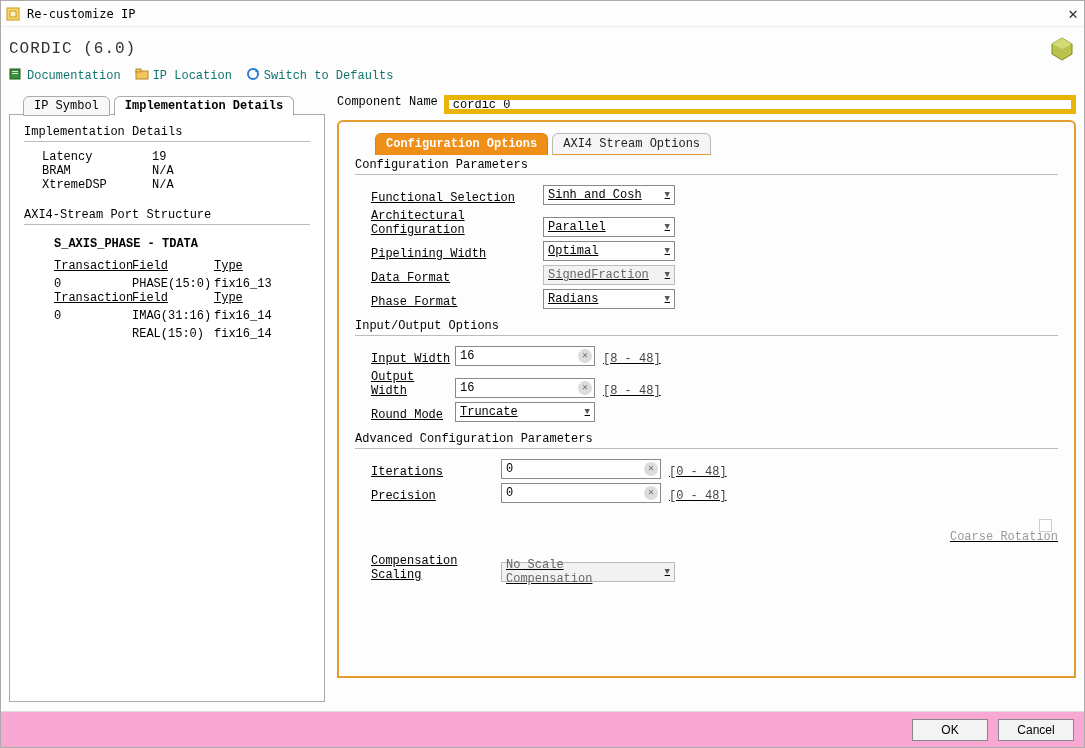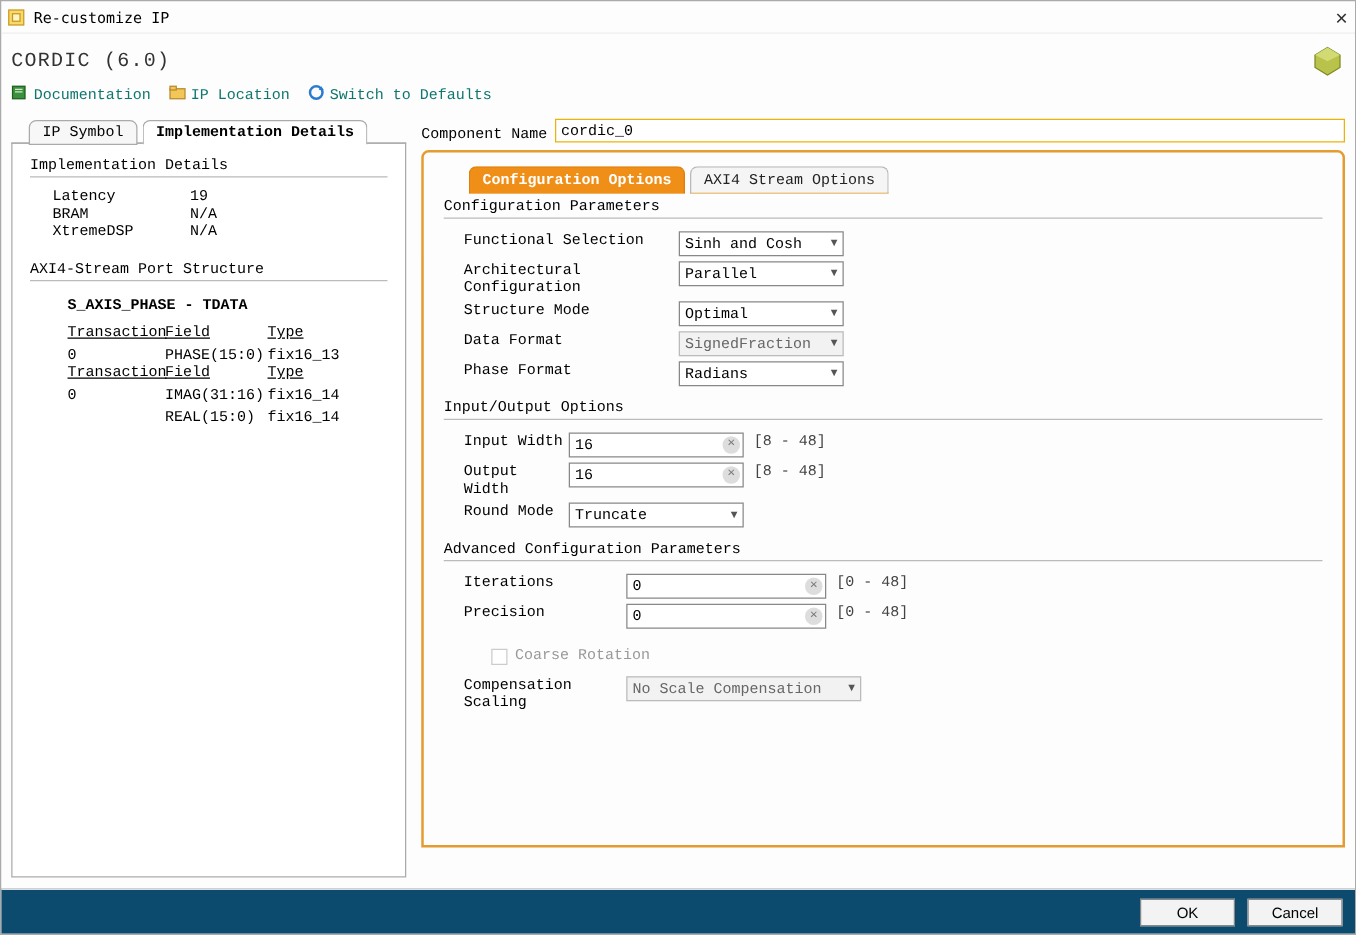--- a/index.html
+++ b/index.html
@@ -77,24 +77,24 @@
   .kv .v { }
   .leftcol .block { margin-bottom: 16px; }
   .stream-hdr { font-weight: bold; margin: 12px 0 8px 30px; letter-spacing: 0; }
   .tbl-hdr { display: flex; gap: 0; margin-left: 30px; }
   .tbl-hdr span { text-decoration: underline; }
   .col-trans { width: 78px; }
   .col-field { width: 82px; }
   .col-type  { width: 70px; }
   .tbl-row { display: flex; gap: 0; margin-left: 30px; margin-top: 4px; }
 
-  .compname-row { display: flex; align-items: flex-end; gap: 6px; margin: 0 0 6px 0; }
+  .compname-row { display: flex; align-items: flex-start; gap: 6px; margin: 0 0 6px 0; }
   .compname-row .lbl { font-family: "Courier New", monospace; font-size: 12px; }
   .compname-row input {
-    flex: 1; border: 1px solid #eab308; padding: 1px 4px; font-family: "Courier New", monospace; font-size: 12px;
+    flex: 1; border: 5px solid #eab308; padding: 1px 4px; font-family: "Courier New", monospace; font-size: 12px;
     height: 19px; background: #fff;
   }
   .innerpanel {
     border: 2px solid #e49b2f; border-radius: 6px 6px 0 0; height: 558px; position: relative;
     padding: 0;
   }
   .inner-tabs { display: flex; align-items: flex-end; position: relative; top: -1px; padding-left: 36px; }
   .itab {
     padding: 3px 10px; border: 1px solid #b9b9b9; border-bottom: none;
     border-radius: 6px 6px 0 0; margin-right: 4px;
@@ -102,21 +102,21 @@
     position: relative; top: 12px;
   }
   .itab.active {
     background: #ef8f17; color: #fff; font-weight: bold; border: 1px solid #e07e08; border-bottom: 1px solid #ef8f17;
   }
   .itab.inactive { background: #f5f5f5; color: #222; border-bottom: 1px solid #e49b2f; }
 
   .inner-content { padding: 14px 16px 10px 16px; font-family: "Courier New", monospace; font-size: 12px; }
   .grp { margin-bottom: 10px; }
   .grp-title { border-bottom: 1px solid #bbb; padding-bottom: 2px; margin-bottom: 10px; }
-  .frow { display: flex; align-items: flex-start; margin: 4px 0 4px 16px; }
+  .frow { display: flex; align-items: flex-end; margin: 4px 0 4px 16px; text-decoration: underline; }
   .frow .flabel { width: 172px; }
   .sel {
     width: 132px; height: 20px; border: 1px solid #888; background: #fff;
     display: flex; align-items: center; justify-content: space-between; padding: 0 4px; cursor: default;
   }
   .sel.disabled { background: #f2f2f2; border-color: #bbb; color: #666; }
   .sel .arrow { font-size: 9px; color: #555; }
   .tinput-wrap { position: relative; width: 140px; display: inline-block; }
   .tinput-wrap input { width: 100%; border: 1px solid #888; height: 20px; padding: 0 33px 0 4px; font-family: "Courier New", monospace; font-size: 12px; }
   .tinput-wrap .clr {
@@ -124,21 +124,21 @@
     background: #ddd; color: #777; font-size: 10px; line-height: 14px; text-align: center; cursor: pointer;
   }
   .hint { margin-left: 8px; color: #444; }
   .cbx { display: inline-block; width: 13px; height: 13px; border: 1px solid #999; background: #fff; margin-right: 6px; position: relative; top: 2px; }
   .disabled-text { color: #999; }
   .tinput-wrap.wide { width: 160px; }
 
   .footer {
     position: absolute; left: 0; right: 0; bottom: 0; height: 36px;
     display: flex; justify-content: flex-end; align-items: center; gap: 10px;
-    padding-right: 10px; border-top: 1px solid #ddd; background: #0c4a6e;
+    padding-right: 10px; border-top: 1px solid #ddd; background: #f9a8d4;
   }
   .btn {
     width: 76px; height: 22px; border: 1px solid #888; background: #f3f3f3;
     font-family: "Segoe UI","Microsoft YaHei",sans-serif; font-size: 12px; cursor: pointer;
   }
 </style>
 </head>
 <body>
 
 <div class="titlebar">
@@ -272,21 +272,21 @@
             </div>
           </div>
           <div class="frow">
             <span class="flabel">Architectural Configuration</span>
             <div class="sel">
               <span>Parallel</span>
               <span class="arrow">▼</span>
             </div>
           </div>
           <div class="frow">
-            <span class="flabel">Structure Mode</span>
+            <span class="flabel">Pipelining Width</span>
             <div class="sel">
               <span>Optimal</span>
               <span class="arrow">▼</span>
             </div>
           </div>
           <div class="frow">
             <span class="flabel">Data Format</span>
             <div class="sel disabled">
               <span>SignedFraction</span>
               <span class="arrow">▼</span>
@@ -339,28 +339,28 @@
             <span class="hint">[0 - 48]</span>
           </div>
           <div class="frow">
             <span class="flabel" style="width:130px;">Precision</span>
             <span class="tinput-wrap wide">
               <input type="text" value="0" style="">
               <span class="clr">✕</span>
             </span>
             <span class="hint">[0 - 48]</span>
           </div>
-          <div class="frow" style="margin-top:14px;">
+          <div class="frow" style="margin-top:14px;flex-direction:column;">
             <span style="width:22px;"></span>
             <span class="cbx" style="border-color:#ccc;"></span>
             <span class="disabled-text">Coarse Rotation</span>
           </div>
           <div class="frow" style="margin-top:10px;">
             <span class="flabel" style="width:130px;">Compensation Scaling</span>
-            <div class="sel disabled" style="width:188px;gap:11px;">
+            <div class="sel disabled" style="width:174px;gap:11px;">
               <span>No Scale Compensation</span>
               <span class="arrow">▼</span>
             </div>
           </div>
         </div>
 
       </div>
     </div>
   </div>
 

